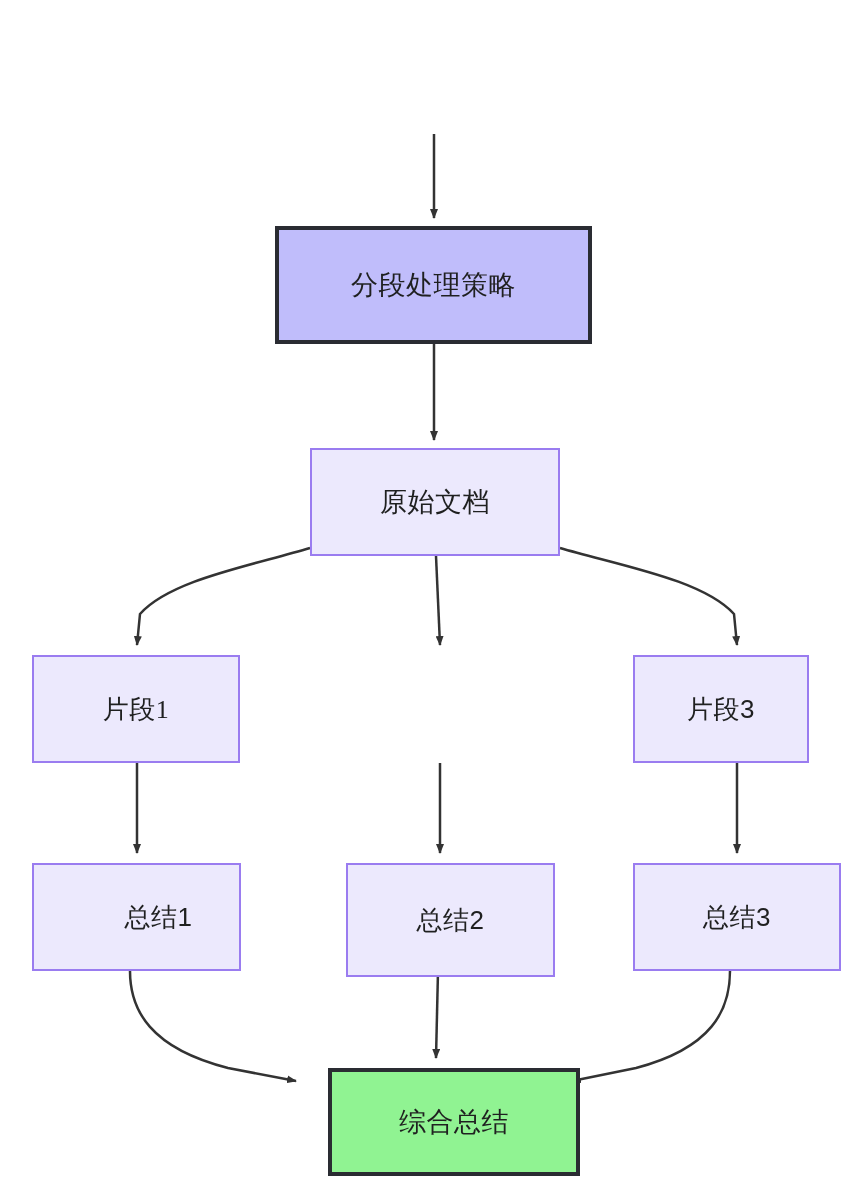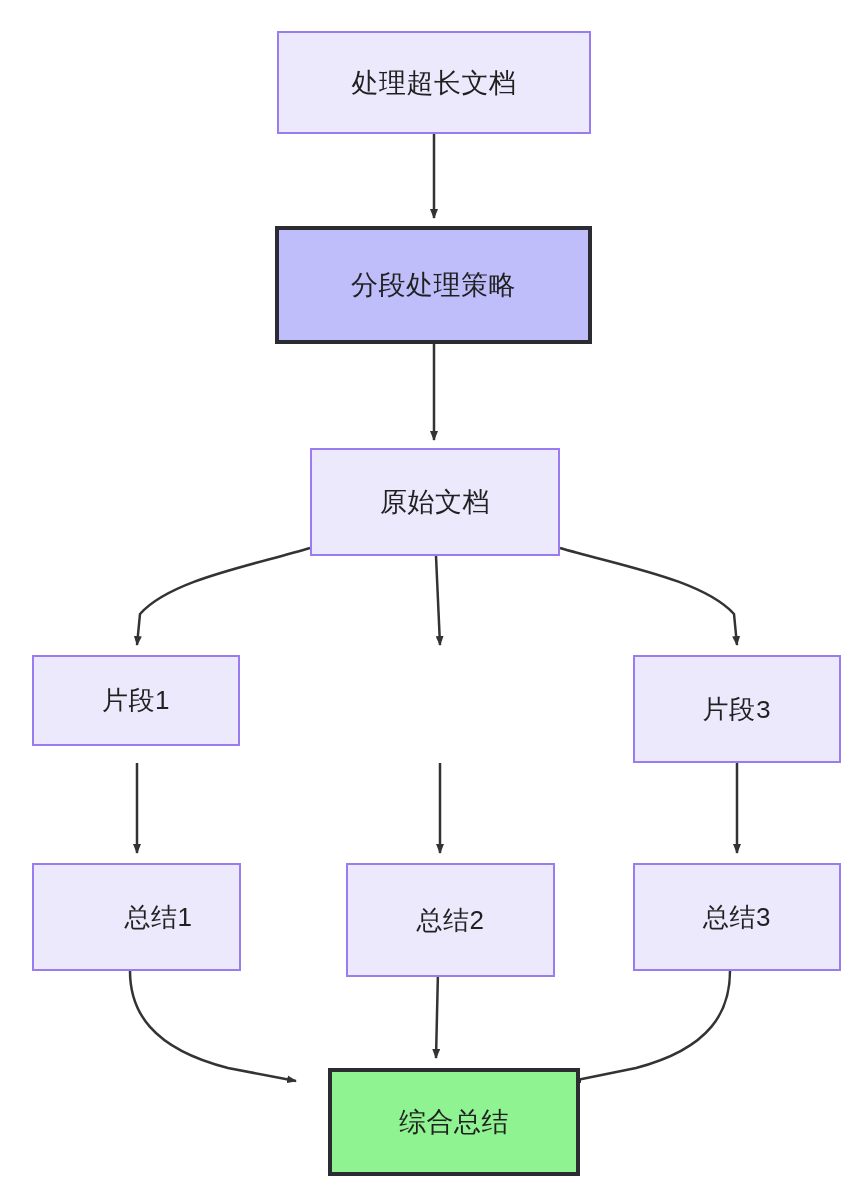--- a/index.html
+++ b/index.html
@@ -83,38 +83,35 @@
 
     <path d="M737,763 L737,853" fill="none" stroke="#333333" stroke-width="2.5" marker-end="url(#arrowhead)"></path>
 
     <path d="M130,971 C130,1010 150,1048 228,1068 L296,1081" fill="none" stroke="#333333" stroke-width="2.5" marker-end="url(#arrowhead)"></path>
 
     <path d="M438,971 L436,1058" fill="none" stroke="#333333" stroke-width="2.5" marker-end="url(#arrowhead)"></path>
 
     <path d="M730,971 C730,1010 712,1048 636,1068 L572,1081" fill="none" stroke="#333333" stroke-width="2.5" marker-end="url(#arrowhead)"></path>
   </svg>
 
-  <div class="node node-light" style="left:277px; top:31px; width:314px; height:103px;">
-    <span>处理超长文档</span>
-  </div>
 
   <div class="node node-strong" style="left:275px; top:226px; width:317px; height:118px;">
     <span>分段处理策略</span>
   </div>
 
   <div class="node node-light" style="left:310px; top:448px; width:250px; height:108px;">
     <span>原始文档</span>
   </div>
 
-  <div class="node node-light node-small" style="left:32px; top:655px; width:208px; height:91px;">
+  <div class="node node-light node-small" style="left:32px; top:655px; width:208px; height:108px;font-family:Liberation Serif, serif;">
     <span>片段1</span>
   </div>
 
 
-  <div class="node node-light node-small" style="left:633px; top:655px; width:208px; height:108px;font-family:Liberation Mono, monospace;">
+  <div class="node node-light node-small" style="left:633px; top:655px; width:176px; height:108px;">
     <span>片段3</span>
   </div>
 
   <div class="node node-light node-small" style="left:32px; top:863px; width:209px; height:108px;padding-left:44px;">
     <span>总结1</span>
   </div>
 
   <div class="node node-light node-small" style="left:346px; top:863px; width:209px; height:114px;">
     <span>总结2</span>
   </div>

